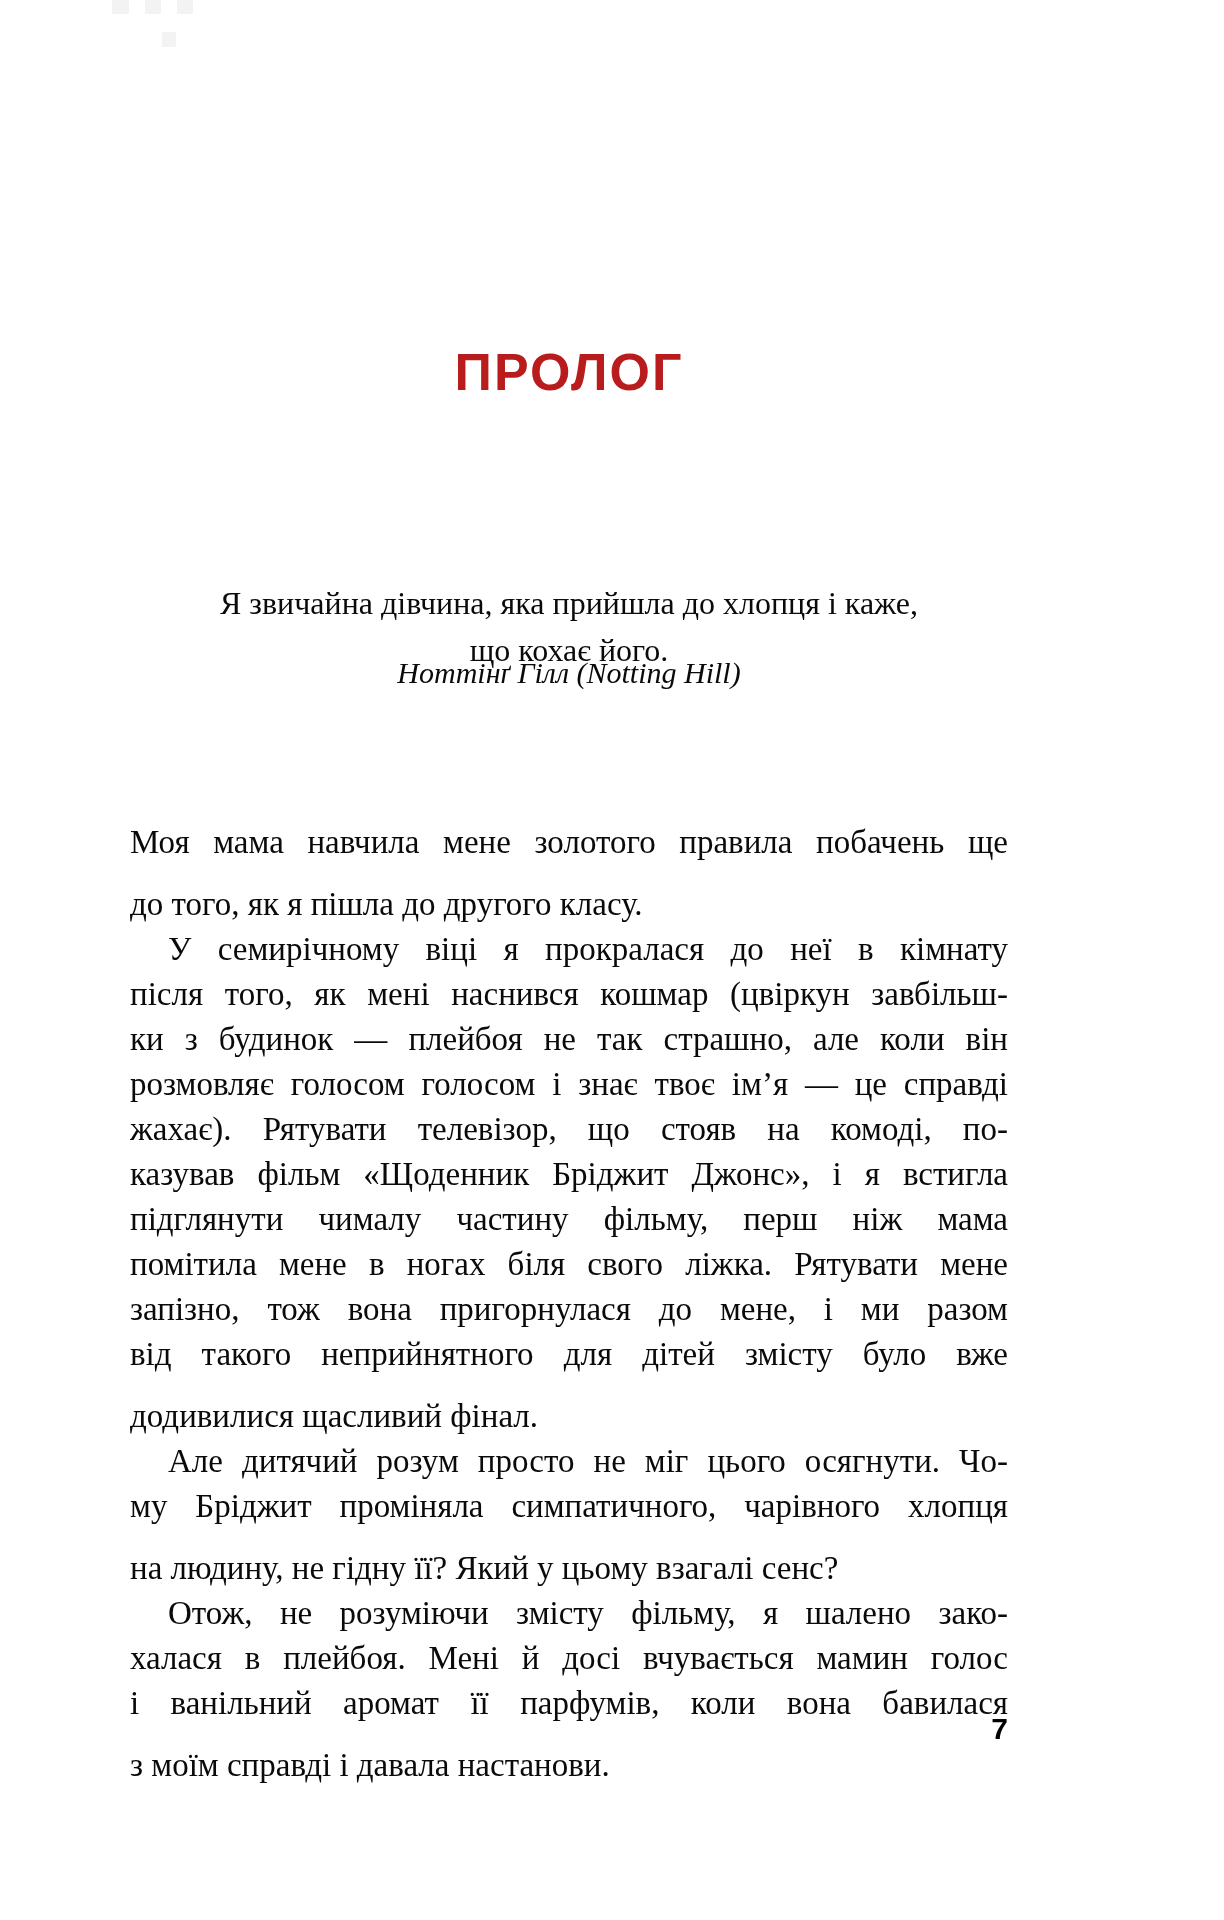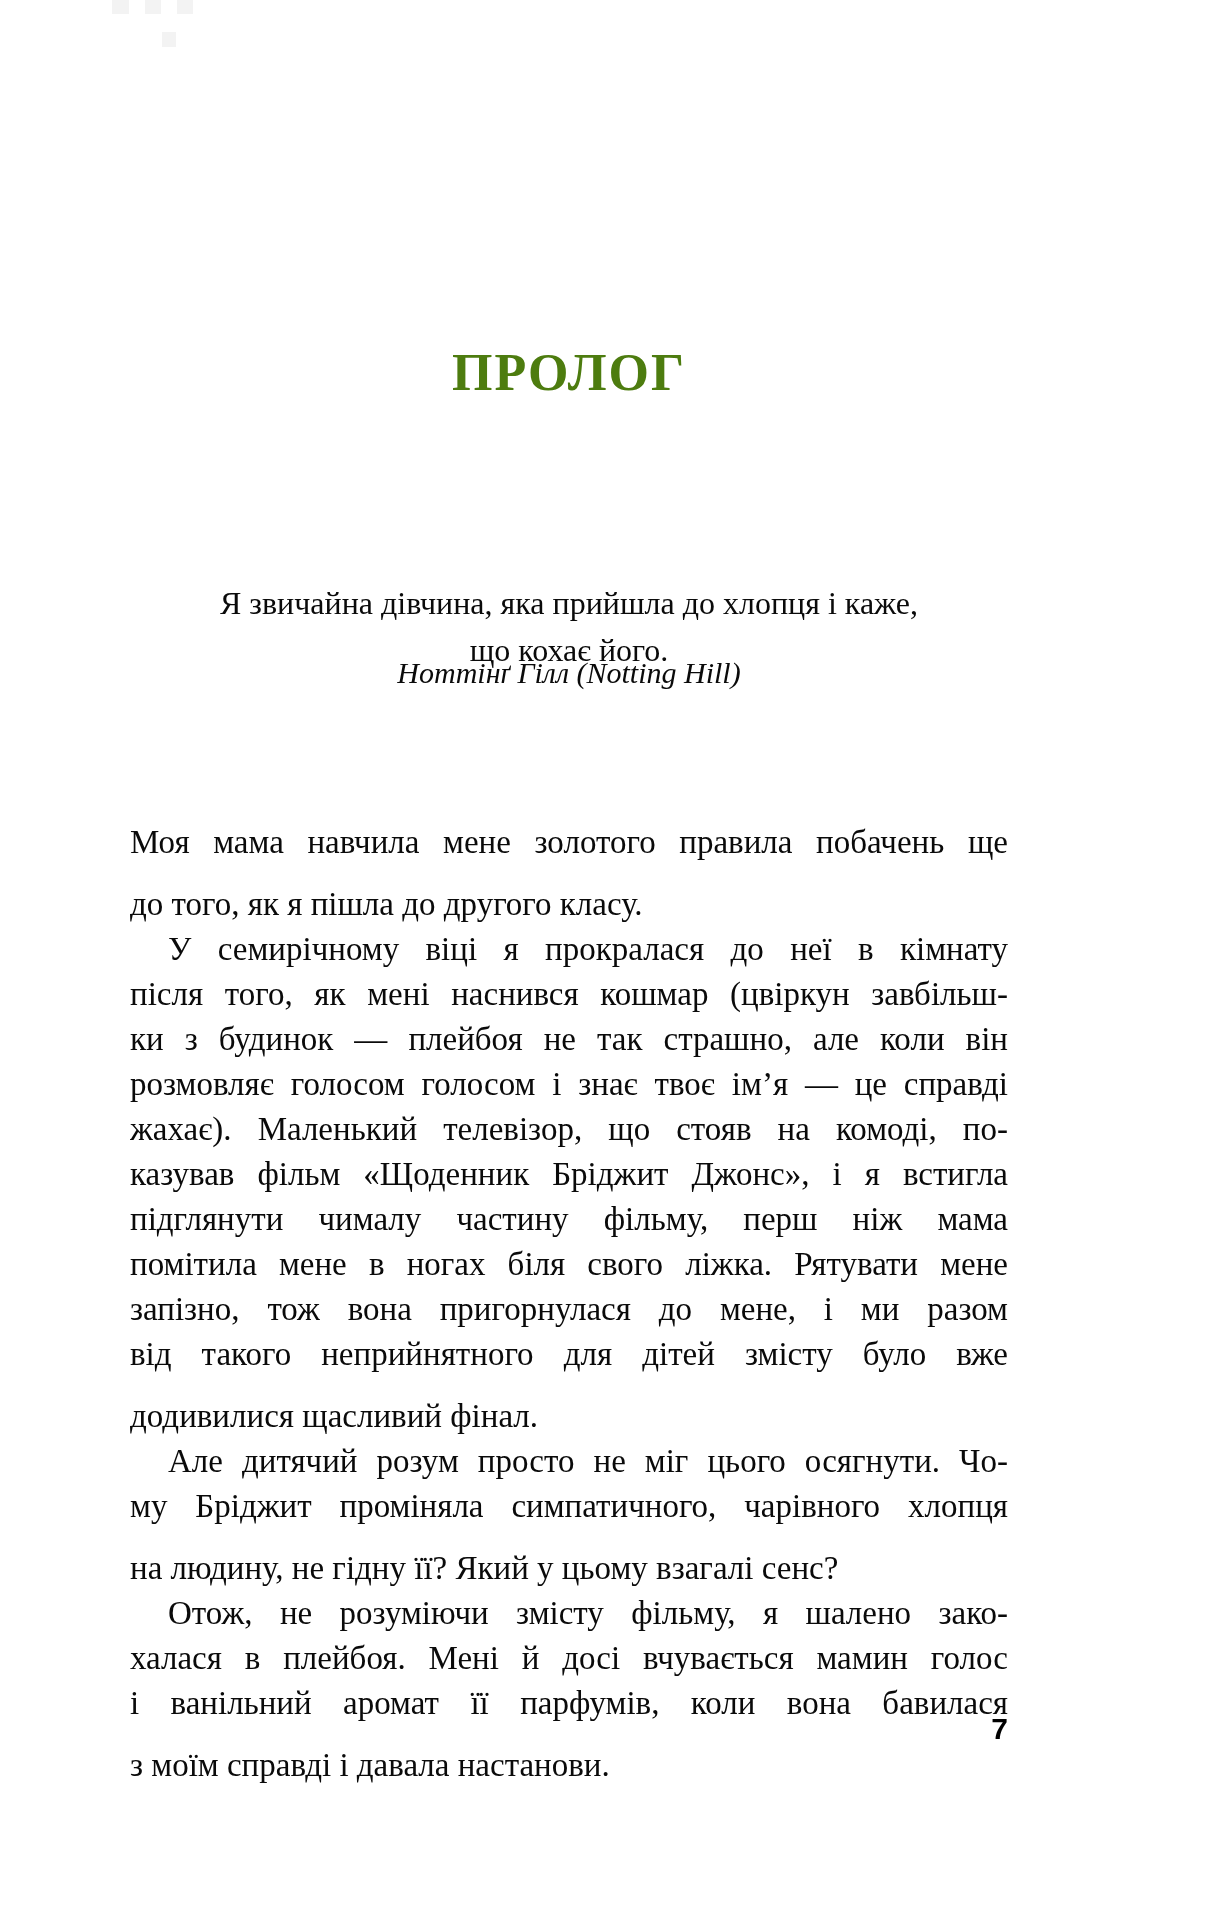--- a/index.html
+++ b/index.html
@@ -12,26 +12,26 @@
     background: #ffffff;
     color: #0a0a0a;
     font-family: "Liberation Serif", serif;
     overflow: hidden;
   }
   .artifact { position: absolute; background: #f3f3f3; }
   .chapter-title {
     position: absolute;
     left: 130px; top: 344px; width: 878px;
     text-align: center;
-    font-family: Liberation Serif, serif;
+    font-family: Liberation Sans, sans-serif;
     font-weight: 700;
     font-size: 52px;
     letter-spacing: 2px;
     line-height: 1.1;
-    color: #4d7c0f;
+    color: #b91c1c;
   }
   .epigraph {
     position: absolute;
     left: 130px; top: 580px; width: 878px;
     text-align: center;
     font-size: 32px;
     line-height: 47px;
   }
   .epigraph-line { display: block; }
   .attribution {
@@ -86,21 +86,21 @@
 
   <div class="attribution">Ноттінґ Гілл (Notting Hill)</div>
 
   <div class="body-text">
       <div class="bline">Моя мама навчила мене золотого правила побачень ще</div>
       <div class="bline last">до того, як я пішла до другого класу.</div>
       <div class="bline indent">У семирічному віці я прокралася до неї в кімнату</div>
       <div class="bline">після того, як мені наснився кошмар (цвіркун завбільш-</div>
       <div class="bline">ки з будинок — плейбоя не так страшно, але коли він</div>
       <div class="bline">розмовляє голосом голосом і знає твоє ім’я — це справді</div>
-      <div class="bline">жахає). Маленький телевізор, що стояв на комоді, по-</div>
+      <div class="bline">жахає). Рятувати телевізор, що стояв на комоді, по-</div>
       <div class="bline">казував фільм «Щоденник Бріджит Джонс», і я встигла</div>
       <div class="bline">підглянути чималу частину фільму, перш ніж мама</div>
       <div class="bline">помітила мене в ногах біля свого ліжка. Рятувати мене</div>
       <div class="bline">запізно, тож вона пригорнулася до мене, і ми разом</div>
       <div class="bline">від такого неприйнятного для дітей змісту було вже</div>
       <div class="bline last">додивилися щасливий фінал.</div>
       <div class="bline indent">Але дитячий розум просто не міг цього осягнути. Чо-</div>
       <div class="bline">му Бріджит проміняла симпатичного, чарівного хлопця</div>
       <div class="bline last">на людину, не гідну її? Який у цьому взагалі сенс?</div>
       <div class="bline indent">Отож, не розуміючи змісту фільму, я шалено зако-</div>

